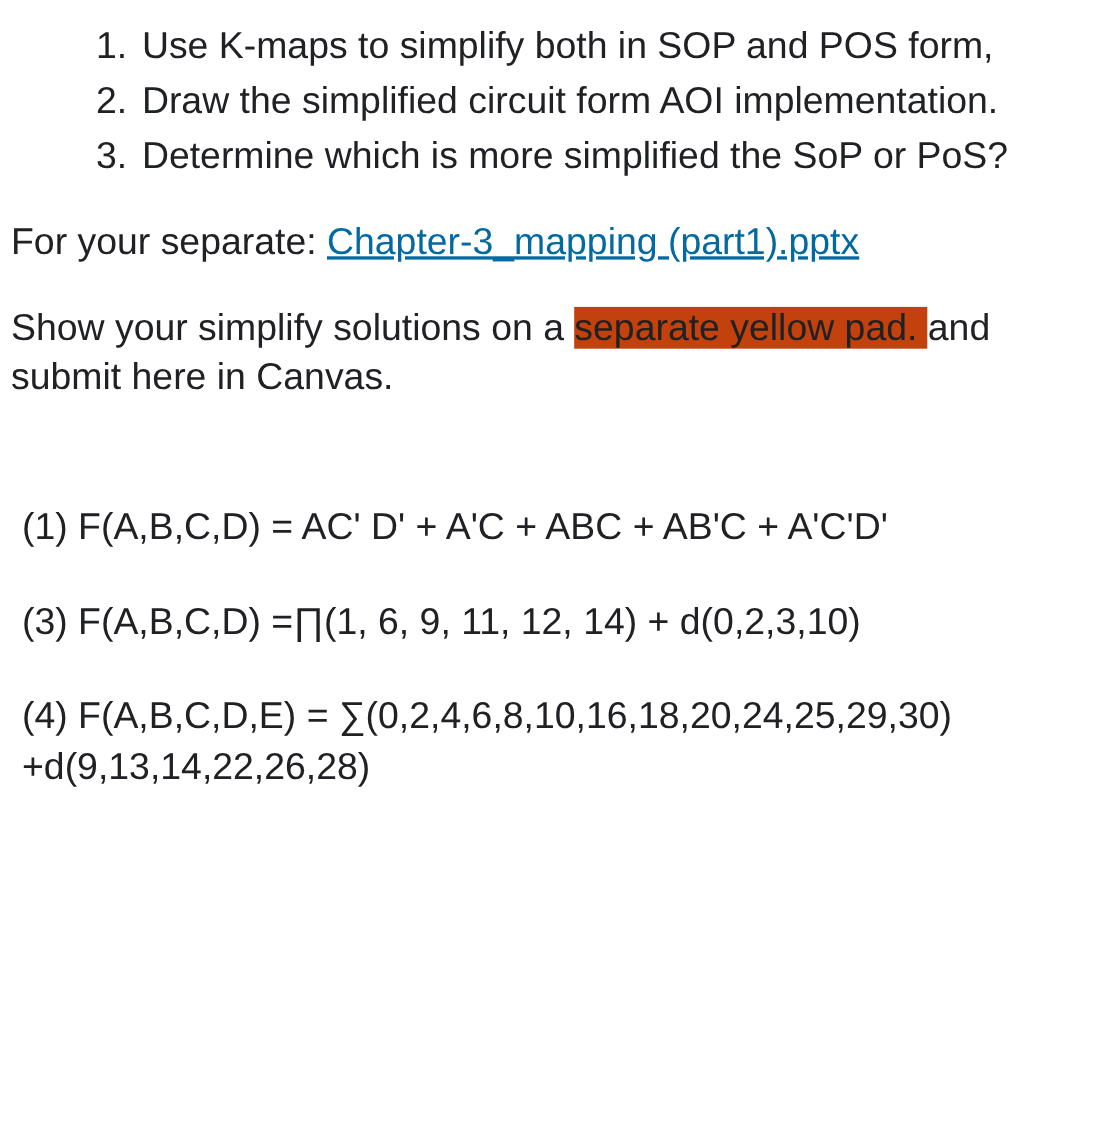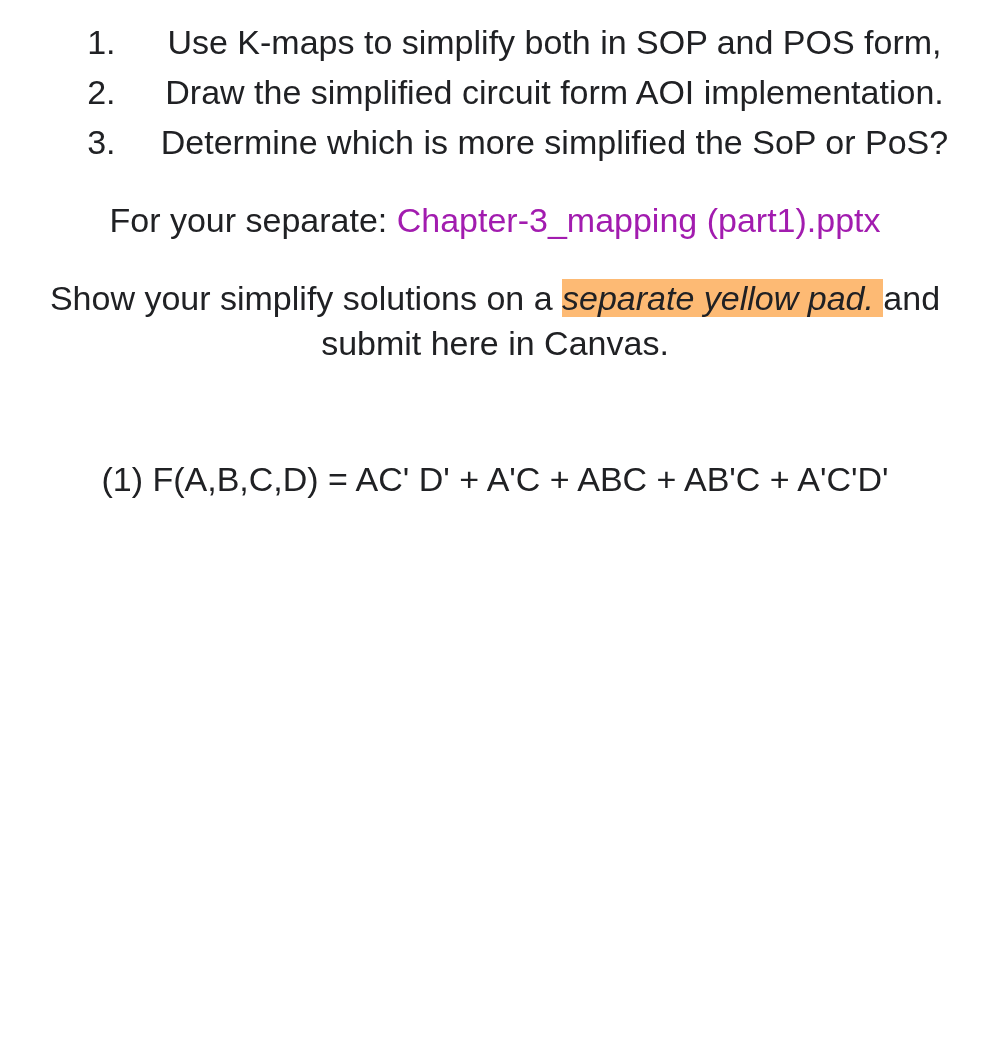--- a/index.html
+++ b/index.html
@@ -1,19 +1,18 @@
 <!DOCTYPE html>
 <html><head>
   <meta charset="utf-8">
   <style>
     * {
       margin: 0;
       padding: 0;
       box-sizing: border-box;
-      text-align: center;
     }
     body {
       font-family: Arial, Helvetica, sans-serif;
       background: #ffffff;
       padding: 20px 20px 20px 10px;
       width: 1000px;
       font-size: 34px;
       line-height: 1.35;
       color: #202124;
     }
@@ -26,32 +25,33 @@
       padding-left: 4px;
     }
     .paragraph {
       margin-top: 32px;
       margin-bottom: 0;
     }
     .section-2 {
       margin-top: 32px;
     }
     .link {
-      color: #a21caf;
+      color: #0369a1;
+      text-decoration: underline;
       cursor: pointer;
     }
     .highlight {
-      background-color: #fdba74;
-      font-style: italic;
+      background-color: #c2410c;
     }
     .problems {
       margin-top: 90px;
     }
     .problem {
       margin-bottom: 40px;
+      margin-left: 10px;
     }
     .problem:last-child {
       margin-bottom: 0;
     }
   </style>
 </head>
 <body>
 
 <ol>
   <li>Use K-maps to simplify both in SOP and POS form,</li>
@@ -62,13 +62,15 @@
 <p class="paragraph">
   <span>For your separate: </span><a class="link">Chapter-3_mapping (part1).pptx</a>
 </p>
 
 <p class="section-2">
   <span>Show your simplify solutions on a </span><span class="highlight">separate yellow pad. </span><span>and submit here in Canvas.</span>
 </p>
 
 <div class="problems">
   <p class="problem">(1) F(A,B,C,D) = AC' D' + A'C + ABC + AB'C + A'C'D'</p>
+  <p class="problem">(3) F(A,B,C,D) =∏(1, 6, 9, 11, 12, 14) + d(0,2,3,10)</p>
+  <p class="problem">(4) F(A,B,C,D,E) = ∑(0,2,4,6,8,10,16,18,20,24,25,29,30) +d(9,13,14,22,26,28)</p>
 </div>
 
 </body></html>

